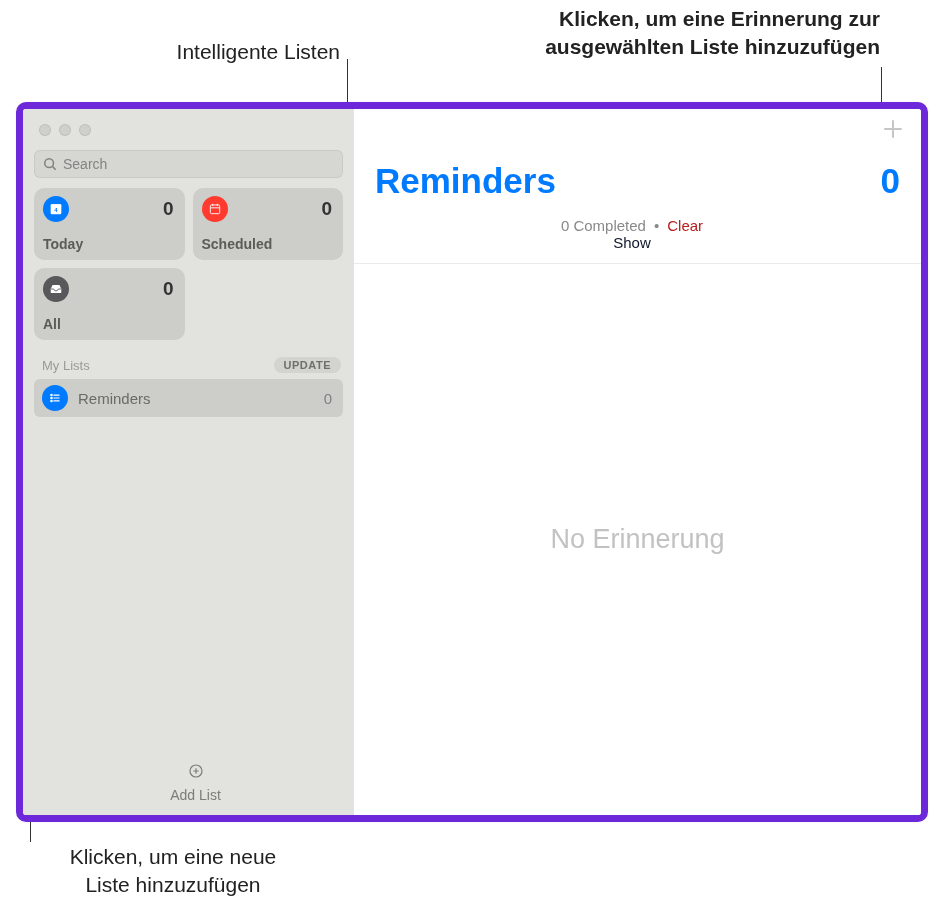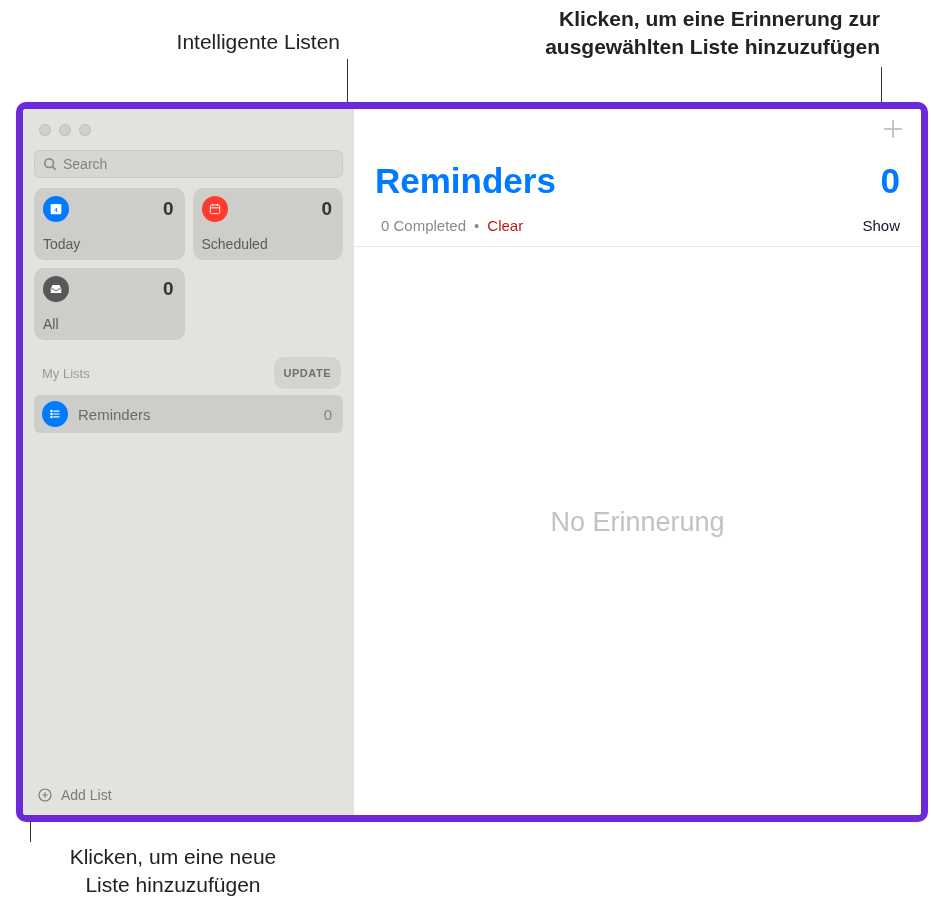--- a/index.html
+++ b/index.html
@@ -109,21 +109,21 @@
       justify-content: space-between;
       align-items: center;
     }
     .smart-count {
       font-size: 19px;
       font-weight: 700;
       color: #333;
     }
     .smart-label {
       font-size: 14px;
-      font-weight: 400;
+      font-weight: 700;
       color: #5b5b58;
     }
     .smart-icon {
       width: 26px;
       height: 26px;
       border-radius: 50%;
       display: flex;
       align-items: center;
       justify-content: center;
       color: #fff;
@@ -141,21 +141,21 @@
     }
     .mylists-label {
       font-size: 13px;
       color: #9a9a97;
       font-weight: 500;
     }
     .update-btn {
       background: #d3d3cf;
       border: none;
       border-radius: 10px;
-      padding: 10px 10px;
+      padding: 2px 10px;
       font-size: 11px;
       letter-spacing: 0.5px;
       color: #6f6f6c;
       font-weight: 600;
       cursor: default;
     }
     .list-row {
       margin: 0 11px;
       background: #cdcdc9;
       border-radius: 6px;
@@ -187,20 +187,21 @@
     .sidebar-spacer {
       flex: 1;
     }
     .add-list-row {
       display: flex;
       align-items: center;
       gap: 8px;
       padding: 0 0 12px 14px;
       color: #7c7c79;
       cursor: default;
+      flex-direction: column;
     }
     .add-list-icon {
       width: 16px;
       height: 16px;
     }
     .add-list-label {
       font-size: 14px;
     }
     .main {
       flex: 1;
@@ -235,23 +236,24 @@
     }
     .main-count {
       font-size: 35px;
       font-weight: 700;
       color: #007aff;
     }
     .sub-row {
       display: flex;
       justify-content: space-between;
       align-items: center;
-      padding: 16px 21px 12px 27px;
+      padding: 16px 21px 12px 10px;
       font-size: 15px;
       border-bottom: 1px solid #eaeaea;
+      flex-direction: column;
     }
     .sub-left {
       display: flex;
       gap: 8px;
       align-items: center;
       color: #898989;
     }
     .clear-link {
       color: #b91c1c;
       cursor: default;
@@ -291,21 +293,21 @@
     .line-smart-connect {
       left: 347px; top: 243px; width: 1px; height: 85px;
     }
     .line-addlist-v {
       left: 30px; top: 822px; width: 1px; height: 20px;
     }
   </style>
 </head>
 <body>
 
-<div class="callout" style="left:120px; top:28px; width:220px;">Intelligente Listen</div>
+<div class="callout" style="left:120px; top:38px; width:220px;">Intelligente Listen</div>
 <div class="callout" style="left:460px; top:5px; width:420px; white-space:pre-line;font-weight:bold;">Klicken, um eine Erinnerung zur
 ausgewählten Liste hinzuzufügen</div>
 <div class="callout" style="left:23px; top:843px; width:300px; text-align:center; white-space:pre-line;">Klicken, um eine neue
 Liste hinzuzufügen</div>
 
 <div class="callout-line line-top-right-v"></div>
 <div class="callout-line line-smart-v"></div>
 <div class="callout-line line-smart-h1"></div>
 <div class="callout-line line-smart-h2"></div>
 <div class="callout-line line-smart-connect"></div>

